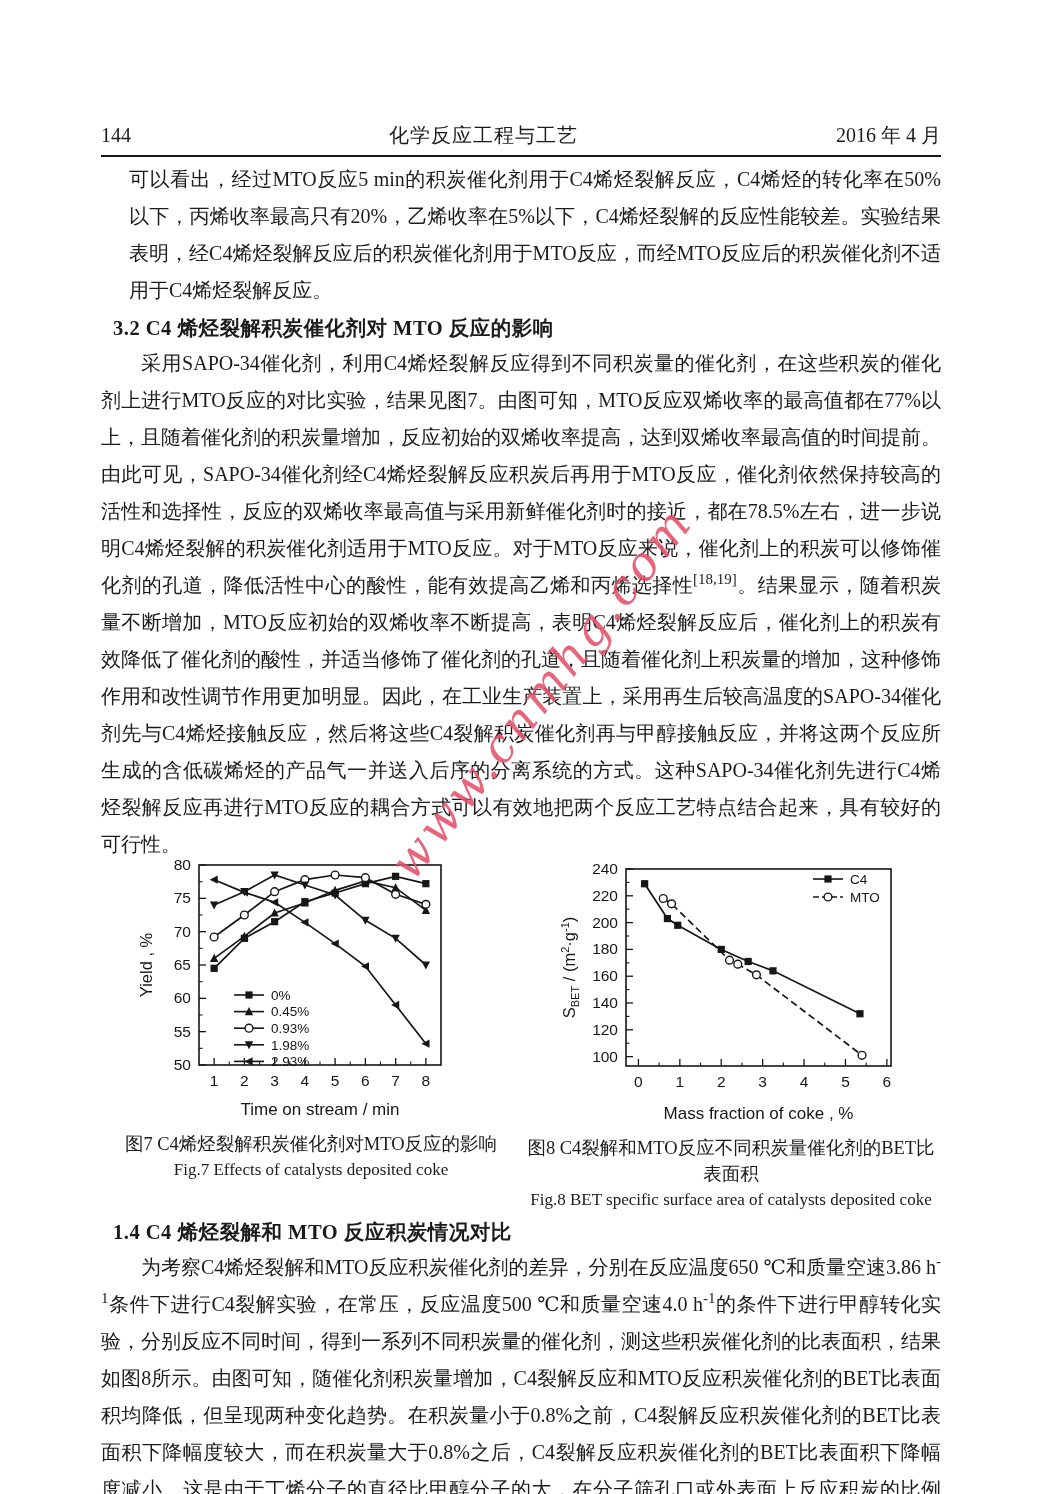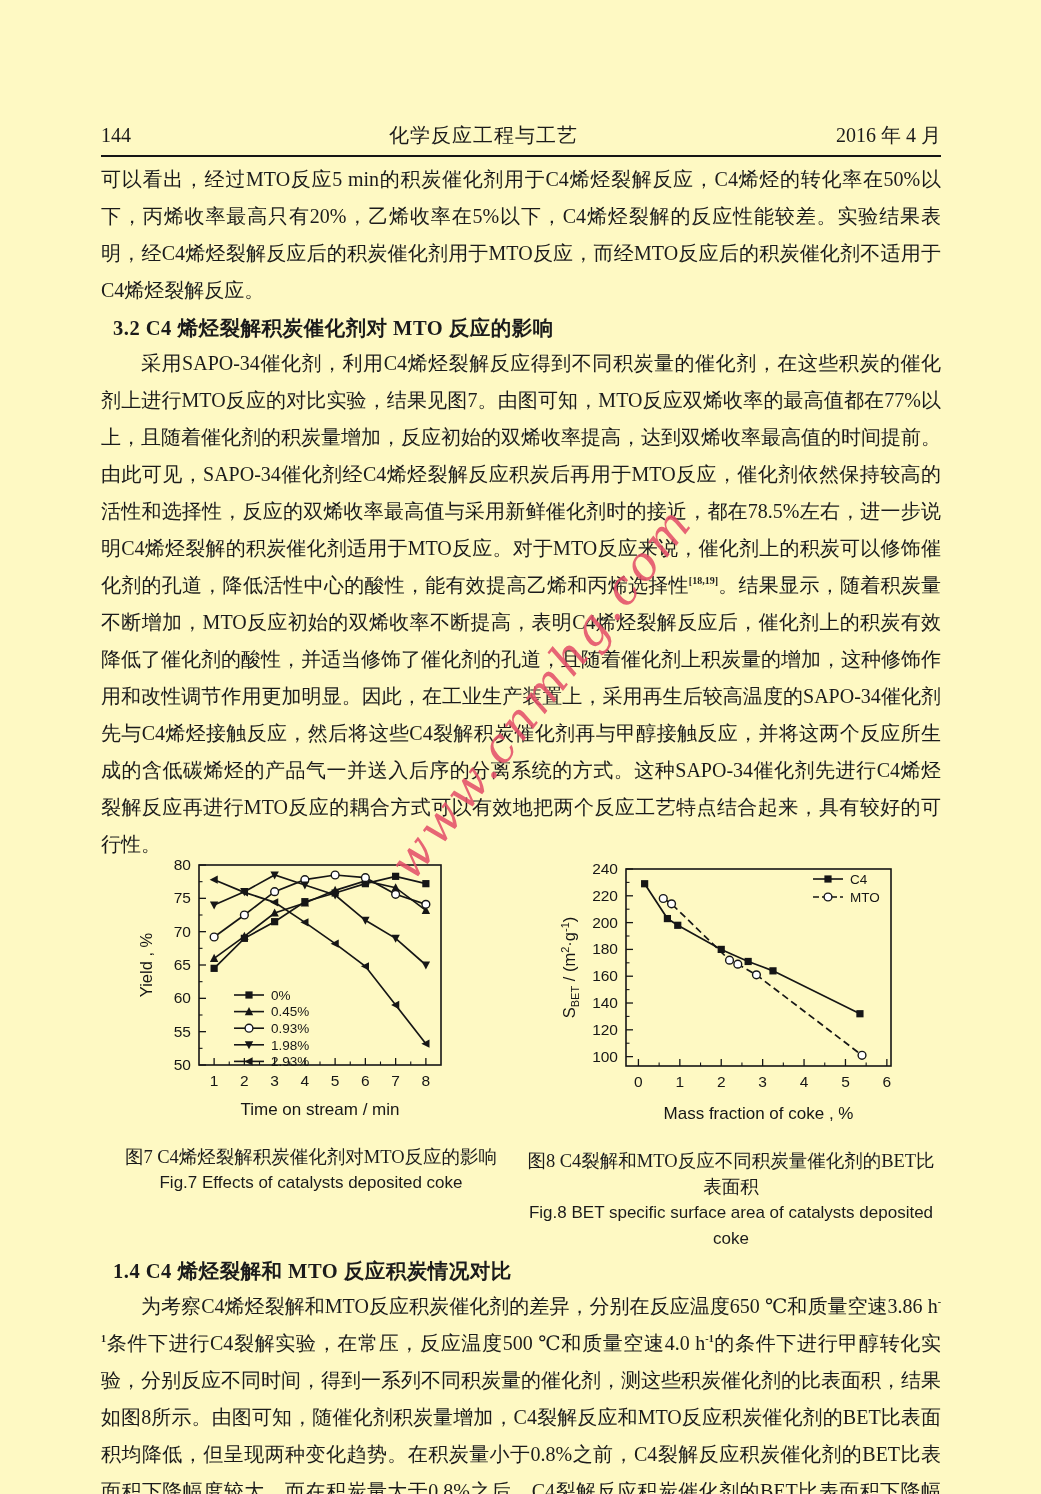--- a/index.html
+++ b/index.html
@@ -1,37 +1,37 @@
 <!DOCTYPE html>
 <html><head>
 <meta charset="utf-8">
 <style>
   html,body{margin:0;padding:0;background:#888;}
   .page{
     position:relative; width:1041px; height:1494px; margin:0 auto;
-    background:#fef9c3; overflow:hidden; box-sizing:border-box;
+    background:#ffffff; overflow:hidden; box-sizing:border-box;
     padding:122px 100px 0 101px;
     font-family:"Liberation Serif","DejaVu Serif",serif; color:#1b1b1b;
   }
   .hdr{display:flex; justify-content:space-between; align-items:baseline; font-size:20px;}
   .hdr .jt{letter-spacing:1px;}
   .rule{border-top:2.2px solid #161616; margin-top:6px;}
   .para{font-size:20px; line-height:37px; text-align:justify; margin:0; text-justify:inter-character;}
-  .mt4{margin-top:4px;}
+  .mt4{margin-top:4px;margin-left:28px;}
   .indent{text-indent:2em;}
   .heading{font-size:20.5px; font-weight:bold; line-height:34px; margin:2px 0 0 12px; letter-spacing:0.5px;}
-  sup.ref{font-size:10px; vertical-align:super; line-height:0;font-weight:bold;}
+  sup.ref{font-size:15px; vertical-align:super; line-height:0;}
   .figrow{display:flex; justify-content:space-between; margin-top:-10px;}
   .figcol{display:flex; flex-direction:column; align-items:center;}
   .figcol.left{width:420px;}
   .figcol.right{width:420px;}
   .chart{font-family:"Liberation Sans","DejaVu Sans",sans-serif;}
-  .caption{text-align:center; margin-top:19px; line-height:26px;}
+  .caption{text-align:center; margin-top:6px; line-height:26px;}
   .cap-zh{font-size:18.5px;}
-  .cap-en{font-size:17px; font-family:Liberation Sans, sans-serif;}
+  .cap-en{font-size:17px; font-family:Liberation Serif, serif;}
   .watermark{
     position:absolute; left:400px; top:845px; z-index:5; pointer-events:none;
     transform:rotate(-52deg); transform-origin:0 50%;
     font-family:"DejaVu Serif","Liberation Serif",serif; font-style:italic;
     font-size:47px; letter-spacing:4px; opacity:0.88; white-space:nowrap;
   }
 </style>
 </head>
 <body>
 

